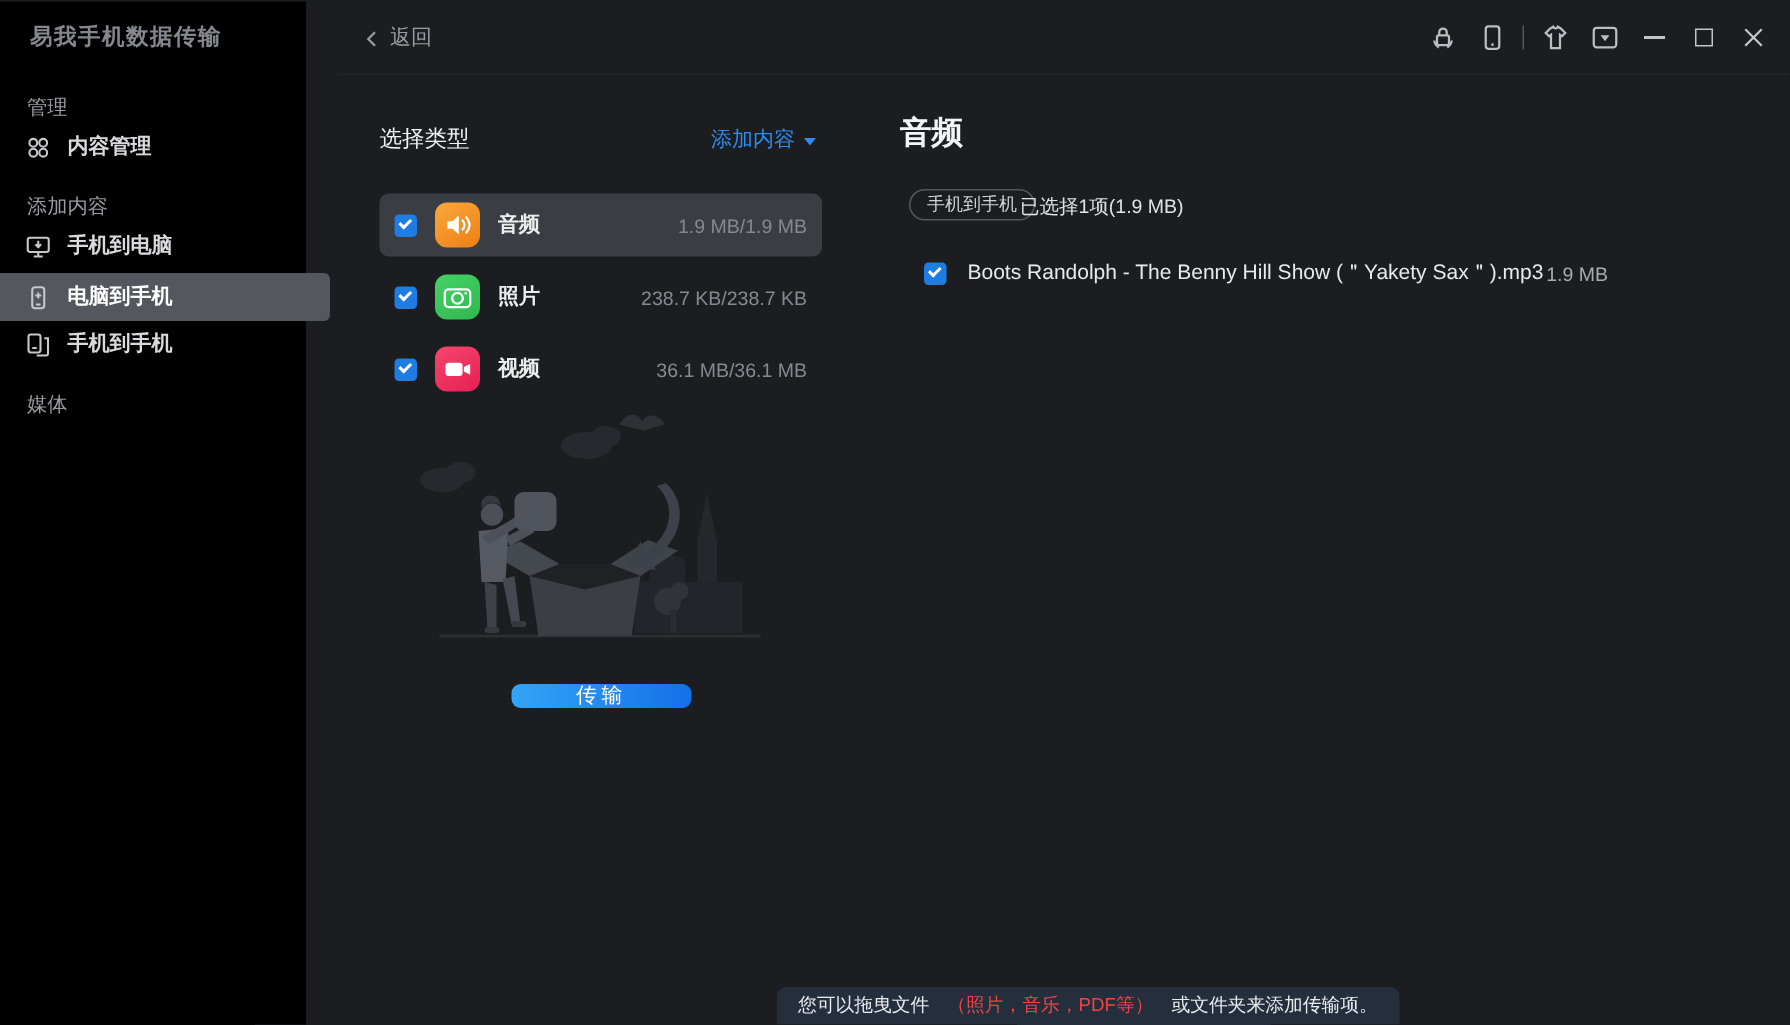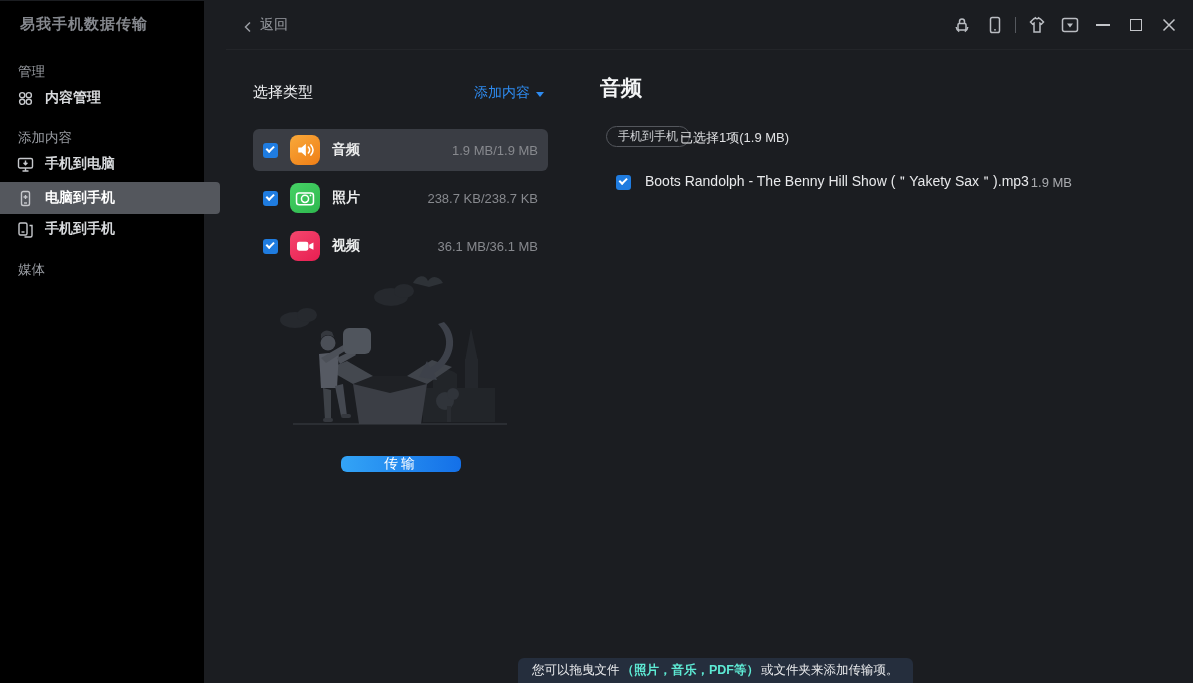--- a/index.html
+++ b/index.html
@@ -57,21 +57,21 @@
   .deselect-btn { position:absolute; left:606px; top:126px; height:21px; padding:0 11px; border:1px solid #54575d; border-radius:11px;
     display:flex; align-items:center; font-size:12px; color:#cfd1d4; cursor:pointer; background:transparent; }
   .sel-summary { position:absolute; left:680px; top:129px; font-size:13px; color:#e1e2e4; }
   .file-row { position:absolute; left:606px; top:168px; width:466px; height:28px; display:flex; align-items:center; cursor:pointer; }
   .file-row .checkbox { margin-left:10px; }
   .file-name { margin-left:14px; font-size:14px; color:#e8e9eb; white-space:nowrap; }
   .file-size { margin-left:auto; font-size:13px; color:#a9abaf; }
   
   .footer-hint { position:absolute; left:518px; top:658px; height:25px; padding:0 14px; background:#252e3d; border-radius:6px 6px 0 0;
     display:flex; align-items:center; white-space:nowrap; font-size:12.5px; color:#e9eaec; }
-  .footer-hint .hl { color:#5eead4; margin:0 2px;font-weight:bold; }
+  .footer-hint .hl { color:#ef4444; margin:0 12px; }
   
   .illustration { position:absolute; left:255px; top:266px; width:290px; height:178px; }
 </style>
 </head>
 <body>
 
 <div class="sidebar">
   <div class="app-title">易我手机数据传输</div>
 
   <div class="section-label" style="top:62px;">管理</div>

